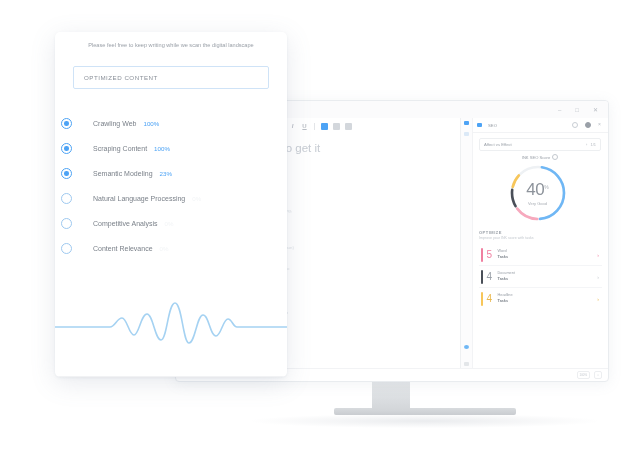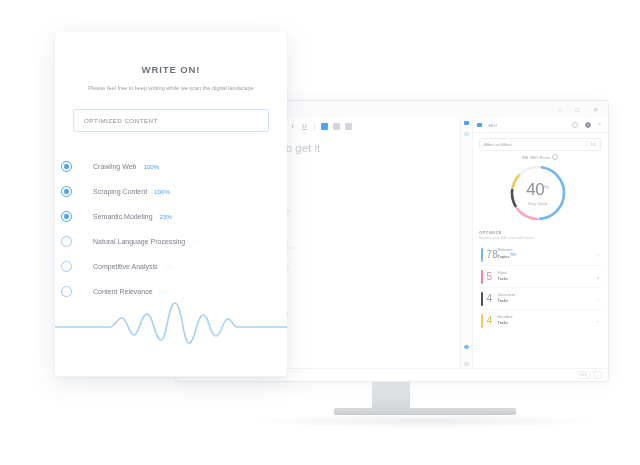--- a/index.html
+++ b/index.html
@@ -329,29 +329,20 @@
             <span class="gauge-num">40</span><span class="gauge-pct">%</span>
           </div>
           <div class="gauge-sub">Very Good</div>
         </div>
       </div>
 
       <div class="opt-title">OPTIMIZE</div>
       <div class="opt-sub">Improve your INK score with tasks</div>
 
       <div class="task-list">
-        <div class="task">
-          <span class="task-bar" style="background:#6fb7f5"></span>
-          <span class="task-num">78</span>
-          <span class="task-txt">
-            <span>Relevant</span>
-            <b><span>Topics</span><span class="pro-badge">PRO</span></b>
-          </span>
-          <span class="task-arrow">›</span>
-        </div>
 
         <div class="task">
           <span class="task-bar" style="background:#f07fa0"></span>
           <span class="task-num" style="color:#f07fa0">5</span>
           <span class="task-txt">
             <span>Word</span>
             <b>Tasks</b>
           </span>
           <span class="task-arrow" style="color:#f07fa0">›</span>
         </div>
@@ -380,21 +371,20 @@
 
     <div class="seo-statusbar">
       <span class="sb-sq"></span>
       <span style="margin-left:auto"></span>
       <span class="sb-chip">100%</span>
       <span class="sb-chip">○</span>
     </div>
   </div>
 
   <div class="card">
-    <div class="card-title">WRITE ON!</div>
     <div class="card-sub">Please feel free to keep writing while we scan the digital landscape</div>
 
     <div class="card-input">
       <span class="card-input-txt">OPTIMIZED CONTENT</span>
     </div>
 
     <div class="steps">
 
       <div class="step">
         <span class="step-dot done">

